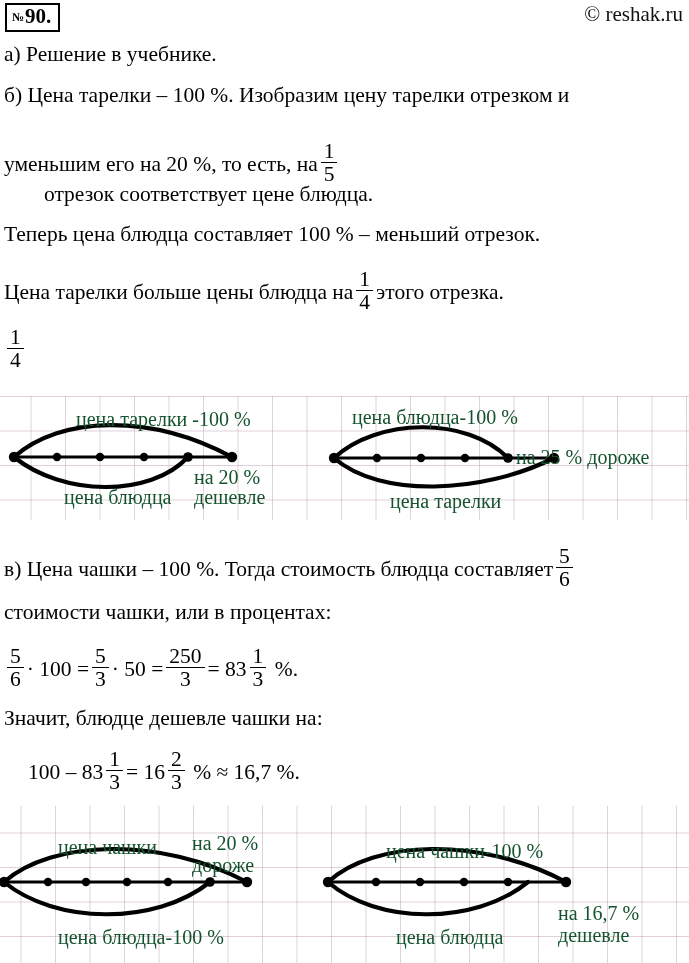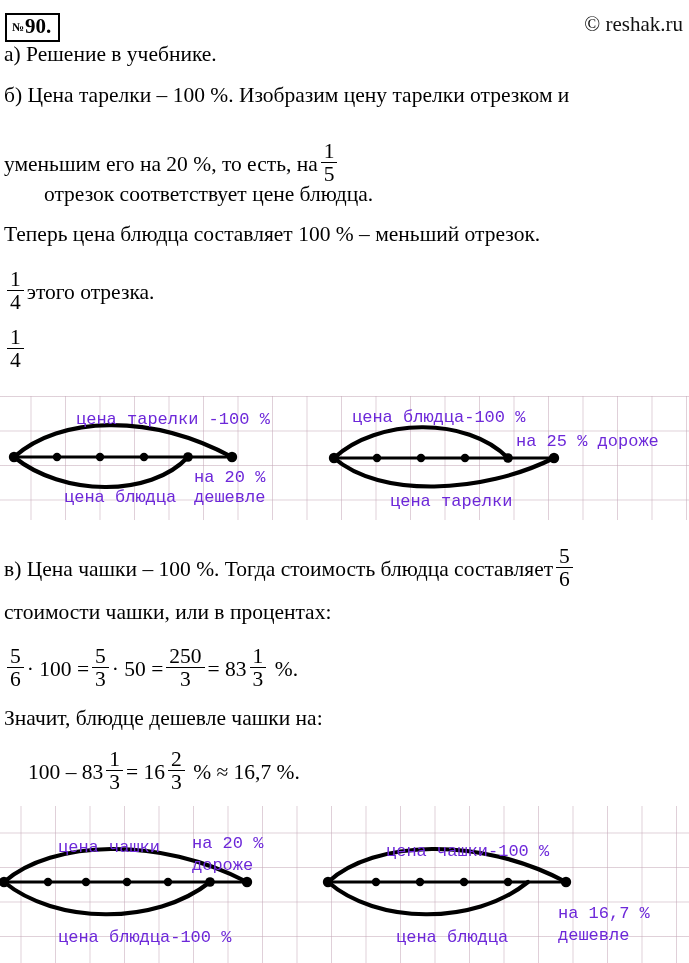--- a/index.html
+++ b/index.html
@@ -2,21 +2,21 @@
 <html><head>
 <meta charset="utf-8">
 <style>
   html,body{margin:0;padding:0;}
   body{
     width:689px;height:963px;background:#ffffff;
     font-family:"Liberation Serif",serif;color:#000;
     position:relative;overflow:hidden;
   }
   
-  .header{position:absolute;left:0;top:10px;width:689px;height:32px;}
+  .header{position:absolute;left:0;top:0;width:689px;height:32px;}
   .num-badge{
     position:absolute;left:5px;top:3px;
     border:2px solid #000;padding:0px 7px 1px 5px;
     font-family:"Liberation Serif",serif;font-weight:bold;font-size:21px;
     line-height:23px;letter-spacing:0px;white-space:nowrap;
   }
   .num-badge .no{font-size:12px;vertical-align:2px;margin-right:1px;}
   .watermark{
     position:absolute;right:6px;top:2px;
     font-family:"Liberation Serif",serif;font-size:21px;
@@ -42,22 +42,22 @@
     position:absolute;left:0;top:0;width:100%;height:100%;
     background-image:
       linear-gradient(to right, rgba(198,170,185,.55) 1px, transparent 1px),
       linear-gradient(to bottom, rgba(198,170,185,.55) 1px, transparent 1px);
     background-size:34.5px 34.5px;
     background-position:-4px 0px;
   }
   .grid.g2{background-position:-14px -8px;}
   .dlabel{
     position:absolute;
-    font-family:Liberation Mono, monospace;
-    font-size:17px;line-height:19px;color:#6d28d9;white-space:nowrap;
+    font-family:Liberation Serif, serif;
+    font-size:20px;line-height:19px;color:#14532d;white-space:nowrap;
   }
   svg{position:absolute;left:0;top:0;overflow:visible;}
   .lens{fill:none;stroke:#000;stroke-width:4.2;stroke-linecap:round;}
   .axis{stroke:#000;stroke-width:3;stroke-linecap:round;}
   .dot{fill:#000;}
 </style>
 </head>
 <body>
 
 <div class="header">
@@ -81,21 +81,21 @@
 
 <div class="para" style="top:182px;margin-left:40px;">
   <span>отрезок соответствует цене блюдца.</span>
 </div>
 
 <div class="para" style="top:222px;">
   <span>Теперь цена блюдца составляет 100 % – меньший отрезок.</span>
 </div>
 
 <div class="para" style="top:268px;">
-  <span class="frac"><span class="n">1</span><span class="d">4</span></span><span>этого отрезка.</span>
+  <span>Цена тарелки больше цены блюдца на</span><span class="frac"><span class="n">1</span><span class="d">4</span></span><span>этого отрезка.</span>
 </div>
 
 <div class="para" style="top:326px;">
   <span class="frac"><span class="n">1</span><span class="d">4</span></span>
 </div>
 
 <div class="strip" style="top:396px;height:124px;">
   <div class="grid"></div>
 
   <div>
@@ -123,21 +123,21 @@
       <line class="axis" x1="12" y1="62" x2="232" y2="62"></line>
       <circle class="dot" cx="12" cy="62" r="5.2"></circle>
       <circle class="dot" cx="55" cy="62" r="4.2"></circle>
       <circle class="dot" cx="99" cy="62" r="4.2"></circle>
       <circle class="dot" cx="143" cy="62" r="4.2"></circle>
       <circle class="dot" cx="186" cy="62" r="4.8"></circle>
       <circle class="dot" cx="232" cy="62" r="5.2"></circle>
     </svg>
     <div class="dlabel" style="left:30px;top:12px;">цена блюдца-100 %</div>
     <div class="dlabel" style="left:68px;top:96px;">цена тарелки</div>
-    <div class="dlabel" style="left:194px;top:36px;">на 25 % дороже</div>
+    <div class="dlabel" style="left:194px;top:52px;">на 25 % дороже</div>
   </div>
 </div>
 
 <div class="para" style="top:545px;">
   <span>в) Цена чашки – 100 %. Тогда стоимость блюдца составляет</span><span class="frac"><span class="n">5</span><span class="d">6</span></span>
 </div>
 
 <div class="para" style="top:600px;">
   <span>стоимости чашки, или в процентах:</span>
 </div>

